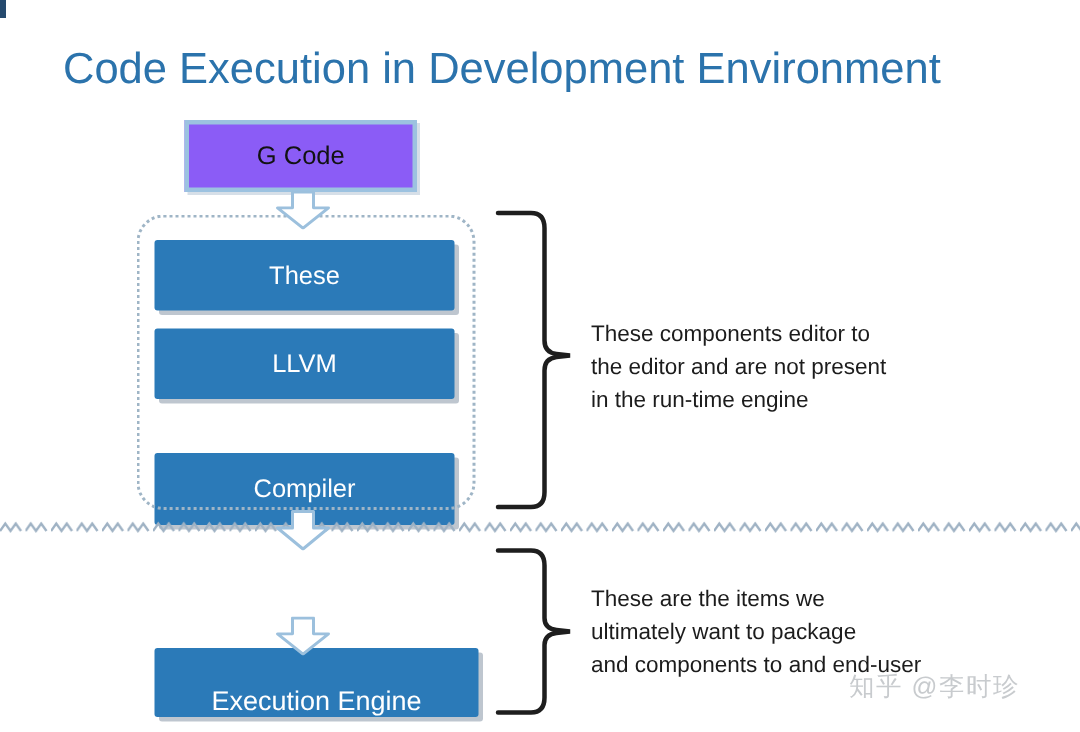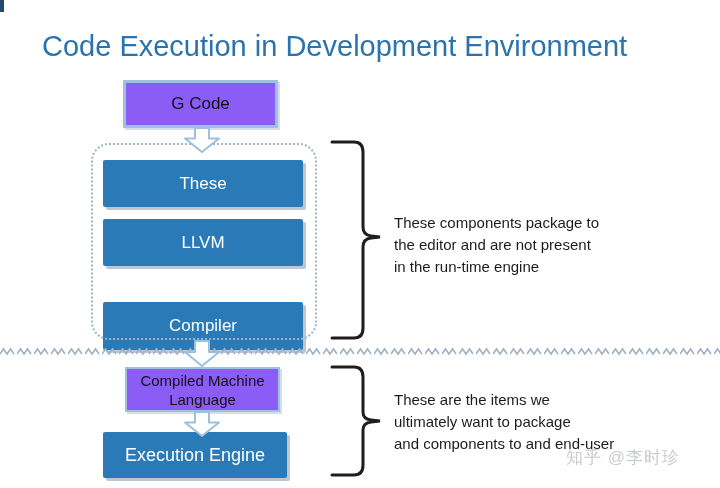--- a/index.html
+++ b/index.html
@@ -25,21 +25,21 @@
   .box.blue {
     background:#2b7ab8; color:#ffffff; border-radius:2px;
     box-shadow:3px 3px 0 rgba(84,106,128,.38);
   }
   #gcode    { left:123px; top:80px;  width:155px; height:48px; font-size:17px; }
   #linker   { left:103px; top:160px; width:200px; height:47px; font-size:17px; }
   #llvm     { left:103px; top:219px; width:200px; height:47px; font-size:17px; }
   #compiler { left:103px; top:278px; width:200px; height:48px; font-size:17px;margin-top:24px; }
   #cml      { left:125px; top:367px; width:155px; height:45px; font-size:15px;
               line-height:19px; border-width:2px; padding:2px; }
-  #exec     { left:103px; top:432px; width:184px; height:46px; font-size:18px; }
+  #exec     { left:103px; top:432px; width:216px; height:46px; font-size:18px;align-items:flex-end; }
 
   .group {
     position:absolute; left:91px; top:143px; width:226px; height:197px;
     border:2px dotted #9fb5c6; border-radius:18px; box-sizing:border-box; z-index:1;
   }
 
   .arrow { position:absolute; width:40px; z-index:3; }
   #arrow1 { left:182px; top:127px; height:26px; }
   #arrow2 { left:182px; top:340px; height:27px; }
   #arrow3 { left:182px; top:411px; height:26px; z-index:4; }
@@ -86,23 +86,20 @@
 
   <svg class="divider" width="720" height="12" viewBox="0 0 720 12">
     <defs>
       <pattern id="zz" width="17" height="12" patternUnits="userSpaceOnUse">
         <path d="M0,8 L3.5,3 L7,8 L10.5,3 L14,8" fill="none" stroke="#9fb2c4" stroke-width="1.6"></path>
       </pattern>
     </defs>
     <rect width="720" height="12" fill="url(#zz)"></rect>
   </svg>
 
-  <div class="box white" id="cml">
-    <span>Compiled Machine Language</span>
-  </div>
   <div class="box blue" id="exec">
     <span>Execution Engine</span>
   </div>
 
   <svg class="arrow" id="arrow1" viewBox="0 0 40 27" preserveAspectRatio="none">
     <polygon points="13,1 27,1 27,12 37,12 20,26 3,12 13,12" fill="#ffffff" stroke="#9cc0dd" stroke-width="2" stroke-linejoin="round"></polygon>
   </svg>
   <svg class="arrow" id="arrow2" viewBox="0 0 40 27" preserveAspectRatio="none">
     <polygon points="13,1 27,1 27,12 37,12 20,26 3,12 13,12" fill="#ffffff" stroke="#9cc0dd" stroke-width="2" stroke-linejoin="round"></polygon>
   </svg>
@@ -111,21 +108,21 @@
   </svg>
 
   <svg class="brace" id="brace1" width="54" height="202" viewBox="0 0 54 202">
     <path d="M2,3 H24 Q33,3 33,13 V88 Q33,96 41,97 L50,98 L41,99 Q33,100 33,108 V189 Q33,199 24,199 H2" fill="none" stroke="#1e1e1e" stroke-width="3" stroke-linecap="round"></path>
   </svg>
   <svg class="brace" id="brace2" width="54" height="114" viewBox="0 0 54 114">
     <path d="M2,3 H24 Q33,3 33,13 V48 Q33,55 41,56 L50,57 L41,58 Q33,59 33,66 V101 Q33,111 24,111 H2" fill="none" stroke="#1e1e1e" stroke-width="3" stroke-linecap="round"></path>
   </svg>
 
   <div class="note" id="note1">
-    <div>These components package to</div>
+    <div>These components editor to</div>
     <div>the editor and are not present</div>
     <div>in the run-time engine</div>
   </div>
   <div class="note" id="note2">
     <div>These are the items we</div>
     <div>ultimately want to package</div>
     <div>and components to and end-user</div>
   </div>
 
   <div class="watermark">知乎 @李时珍</div>

